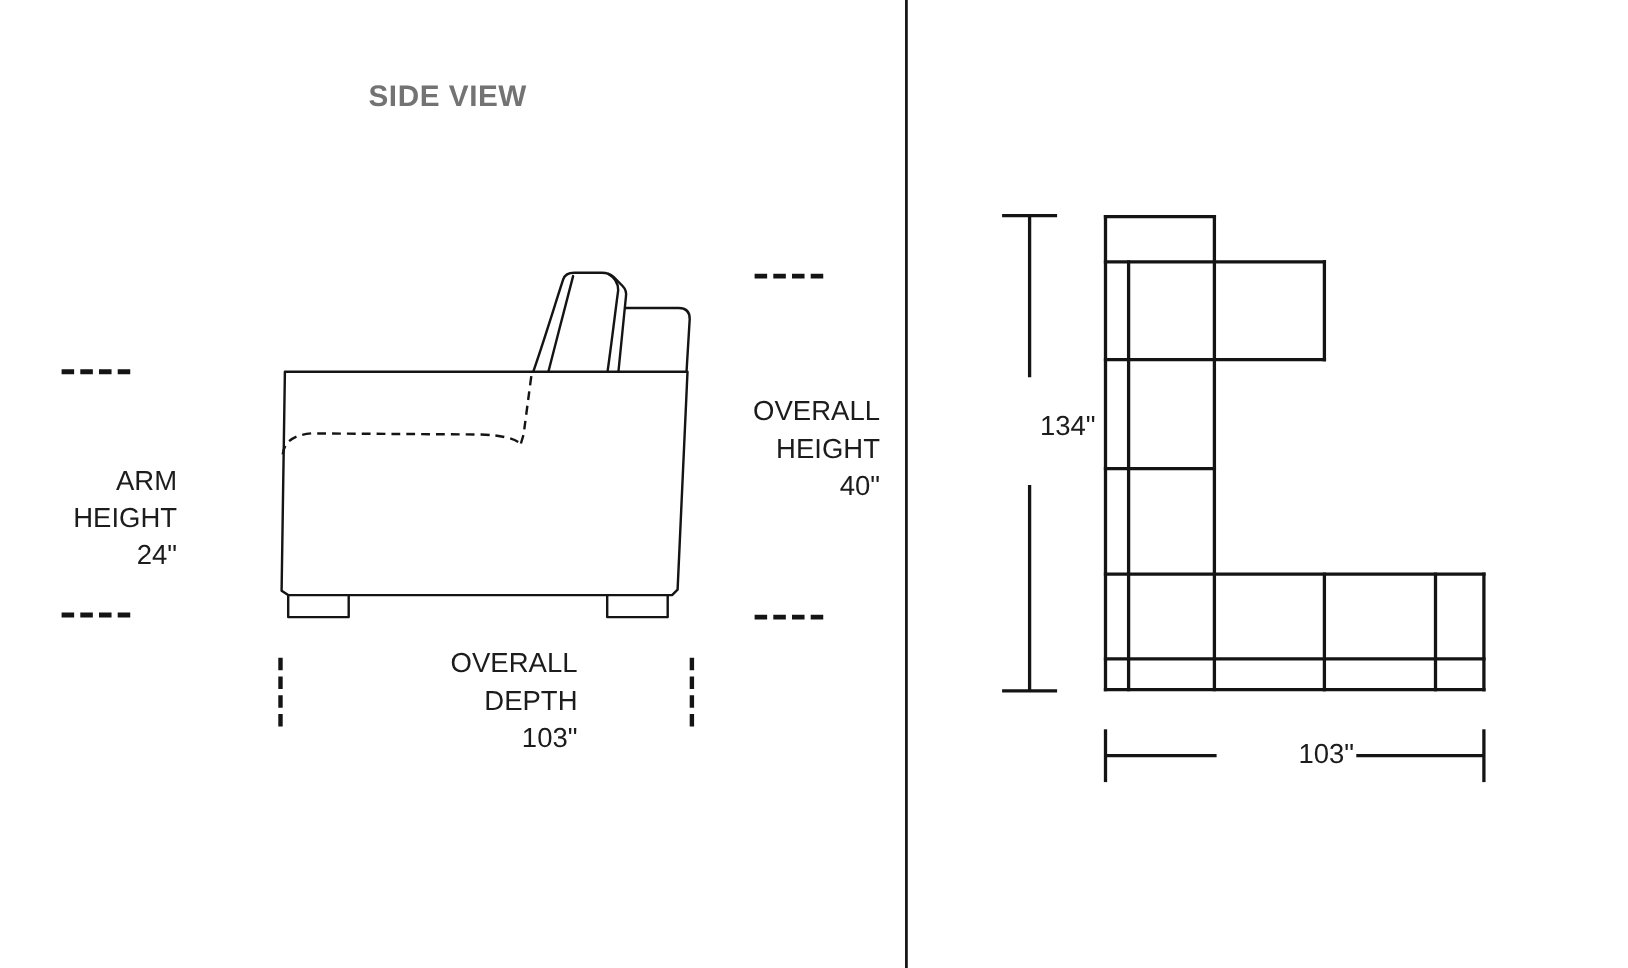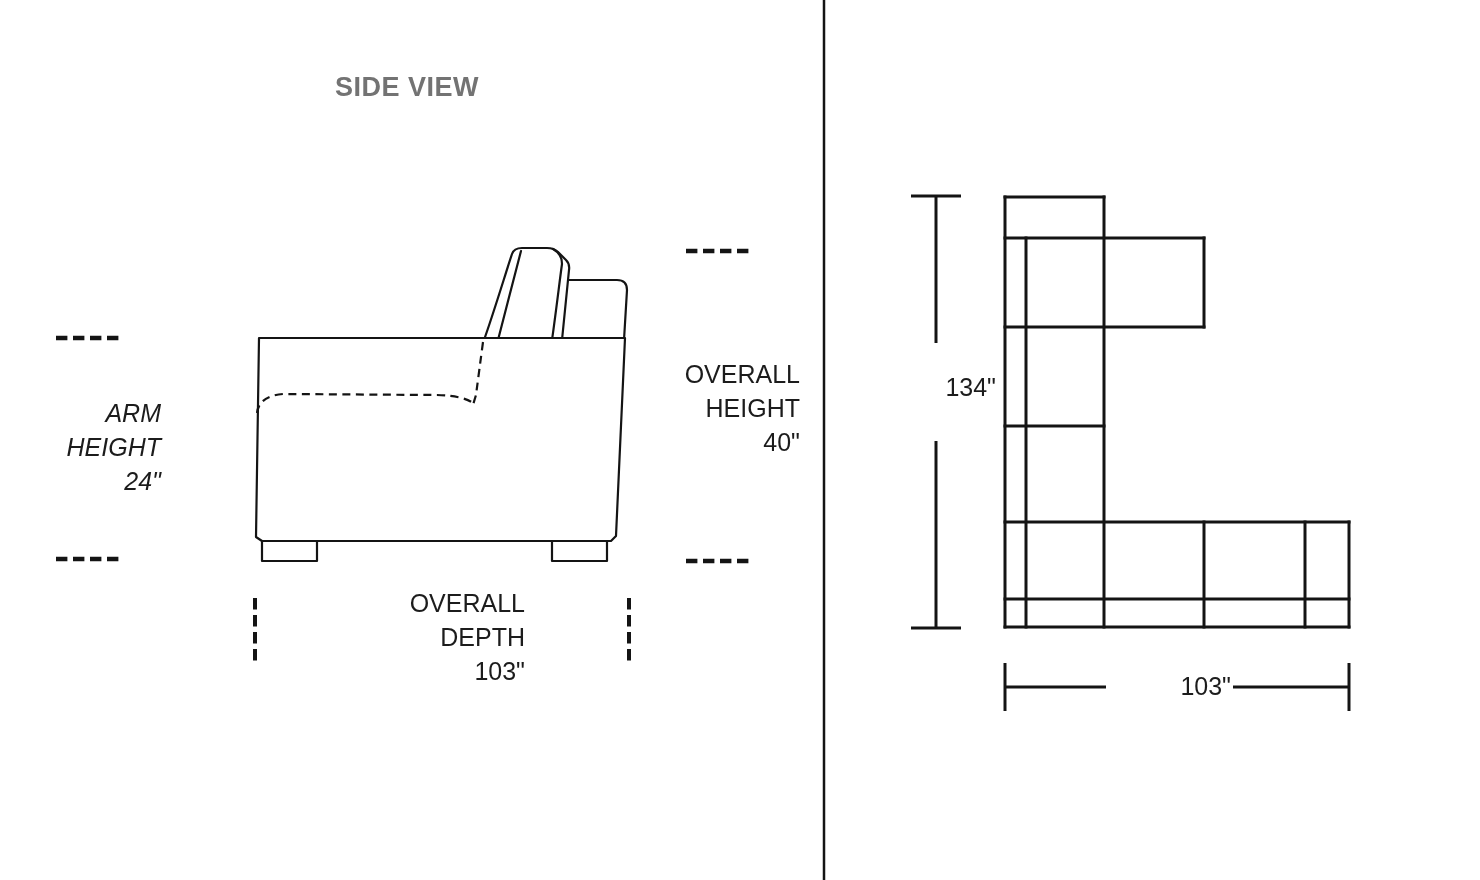--- a/index.html
+++ b/index.html
@@ -32,21 +32,21 @@
   .title-top  { left: 1069px; top: 72px; }
   .dim-label {
     position: absolute;
     text-align: right;
     font-size: 25px;
     line-height: 34px;
     color: #1c1c1c;
     white-space: nowrap;
   }
   .dim-label span { display: block; }
-  .label-arm-height     { left: 1px;    top: 396px; width: 160px; font-style: italic; }
+  .label-arm-height     { left: 1px;    top: 420px; width: 160px; }
   .label-overall-height { left: 640px;  top: 357px; width: 160px; }
   .label-overall-depth  { left: 365px;  top: 586px; width: 160px; }
   .label-134 { left: 876px;  top: 370px; width: 120px; }
   .label-103 { left: 1111px; top: 669px; width: 120px; }
 </style>
 </head>
 <body>
 
 <div class="canvas">
 

